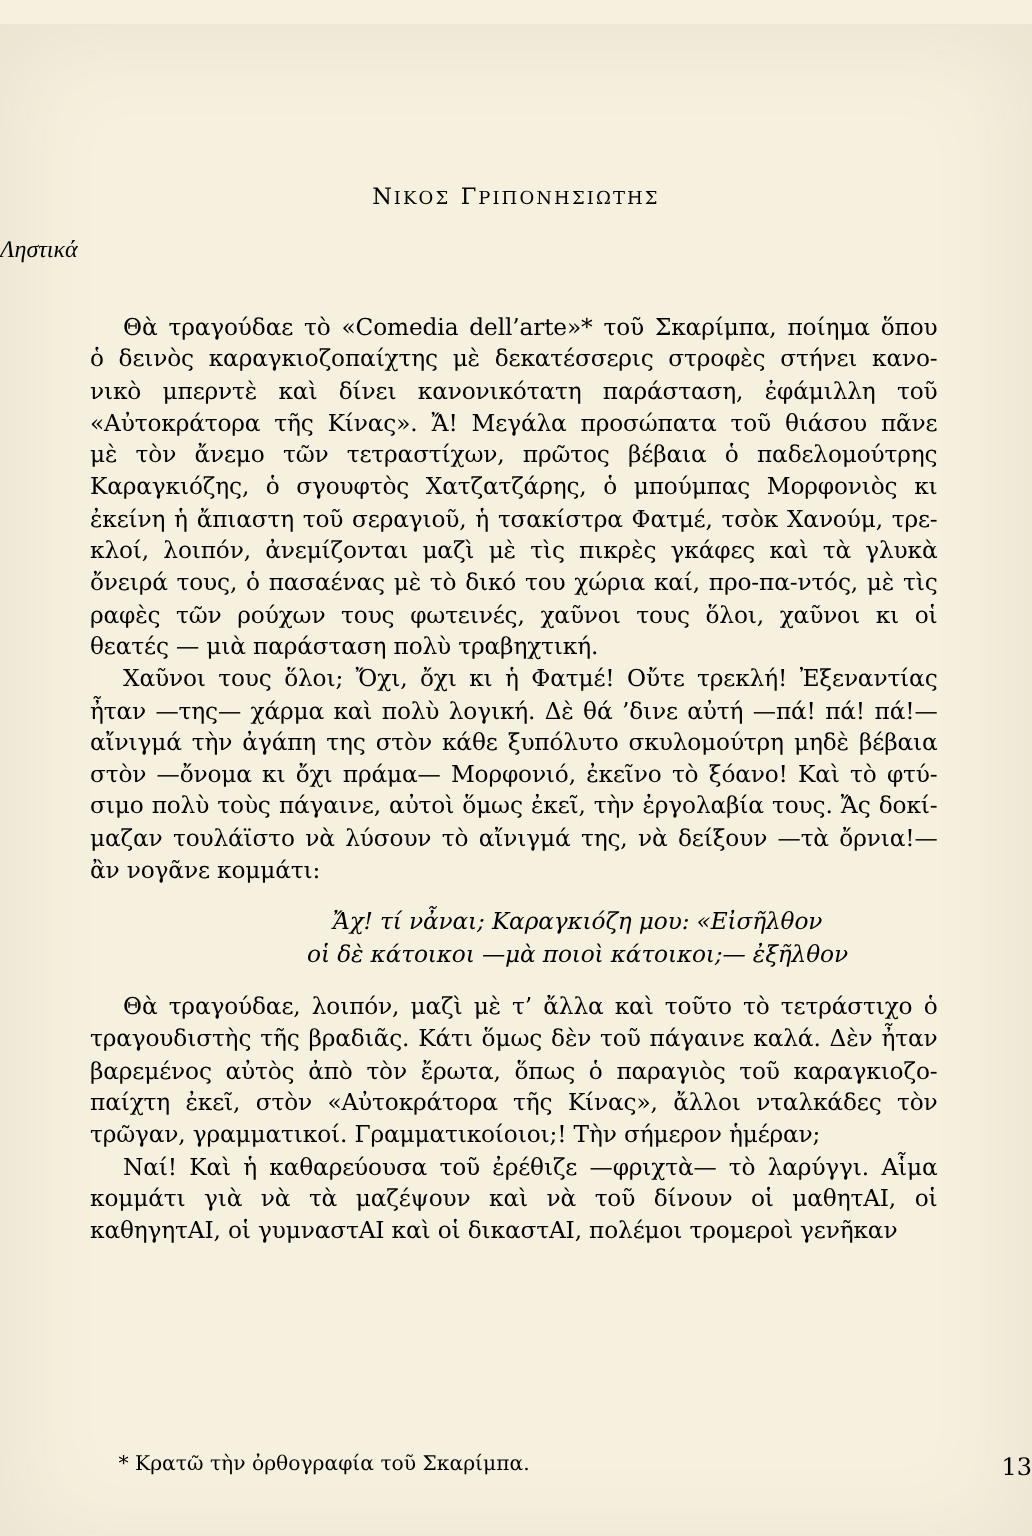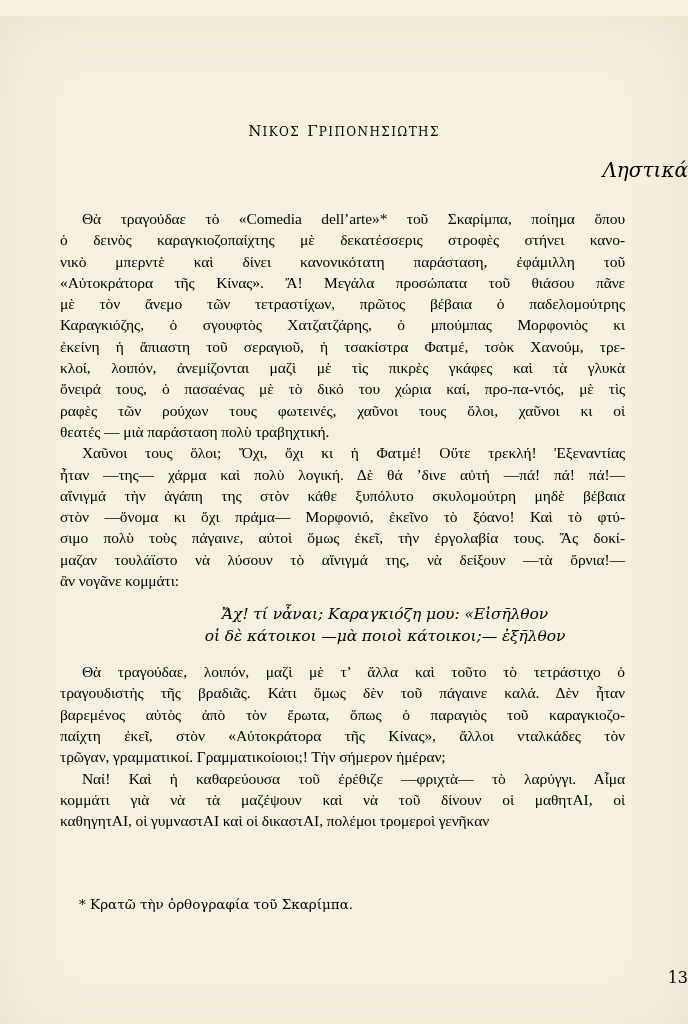--- a/index.html
+++ b/index.html
@@ -41,57 +41,57 @@
   .author .word-gap {
     display: inline-block;
     width: 7px;
   }
   .title {
     position: absolute;
     top: 142px;
     left: 0;
     width: 100%;
     margin: 0;
-    text-align: right;
-    font-size: 20px;
+    text-align: left;
+    font-size: 16px;
     font-weight: normal;
     font-style: italic;
+    font-family: Liberation Serif, serif;
   }
   .body-text {
     position: absolute;
     left: 60px;
     top: 192px;
     width: 565px;
     font-size: 15.5px;
     line-height: 21.3px;
     letter-spacing: -0.1px;
   }
   .paragraph.prose .line {
     text-align: justify;
     text-align-last: justify;
-    font-family: Liberation Serif, serif;
   }
   .paragraph.prose .line.last {
     text-align-last: left;
   }
   .paragraph.prose .line.indent {
     text-indent: 22px;
   }
   .paragraph.verse {
     margin: 13px 0 13px 85px;
     font-style: italic;
   }
   .paragraph.verse .line {
     text-align: center;
     line-height: 21.9px;
   }
   .footnote {
     position: absolute;
     left: 60px;
-    top: 880px;
+    top: 952px;
     width: 565px;
     font-size: 13.5px;
     text-indent: 19px;
   }
   .page-number {
     position: absolute;
     top: 952px;
     left: 0;
     width: 100%;
     text-align: right;

